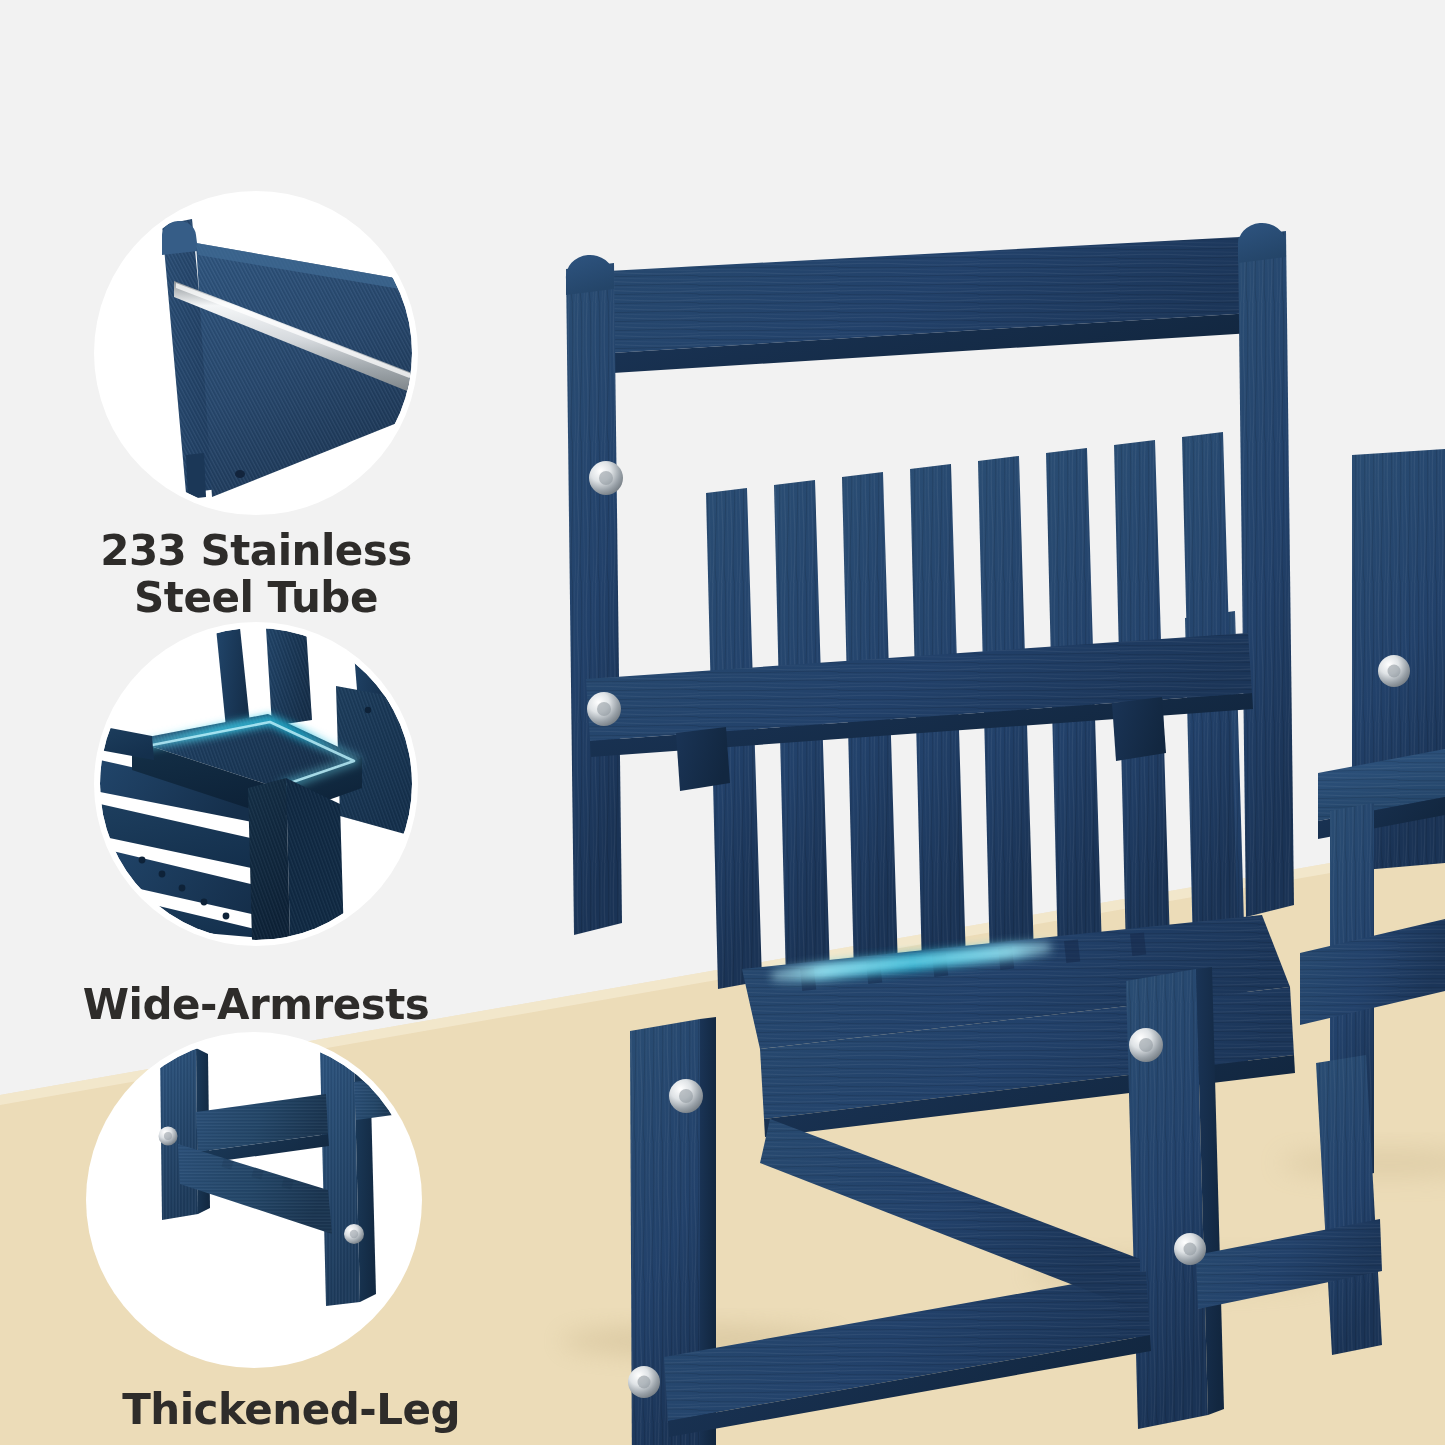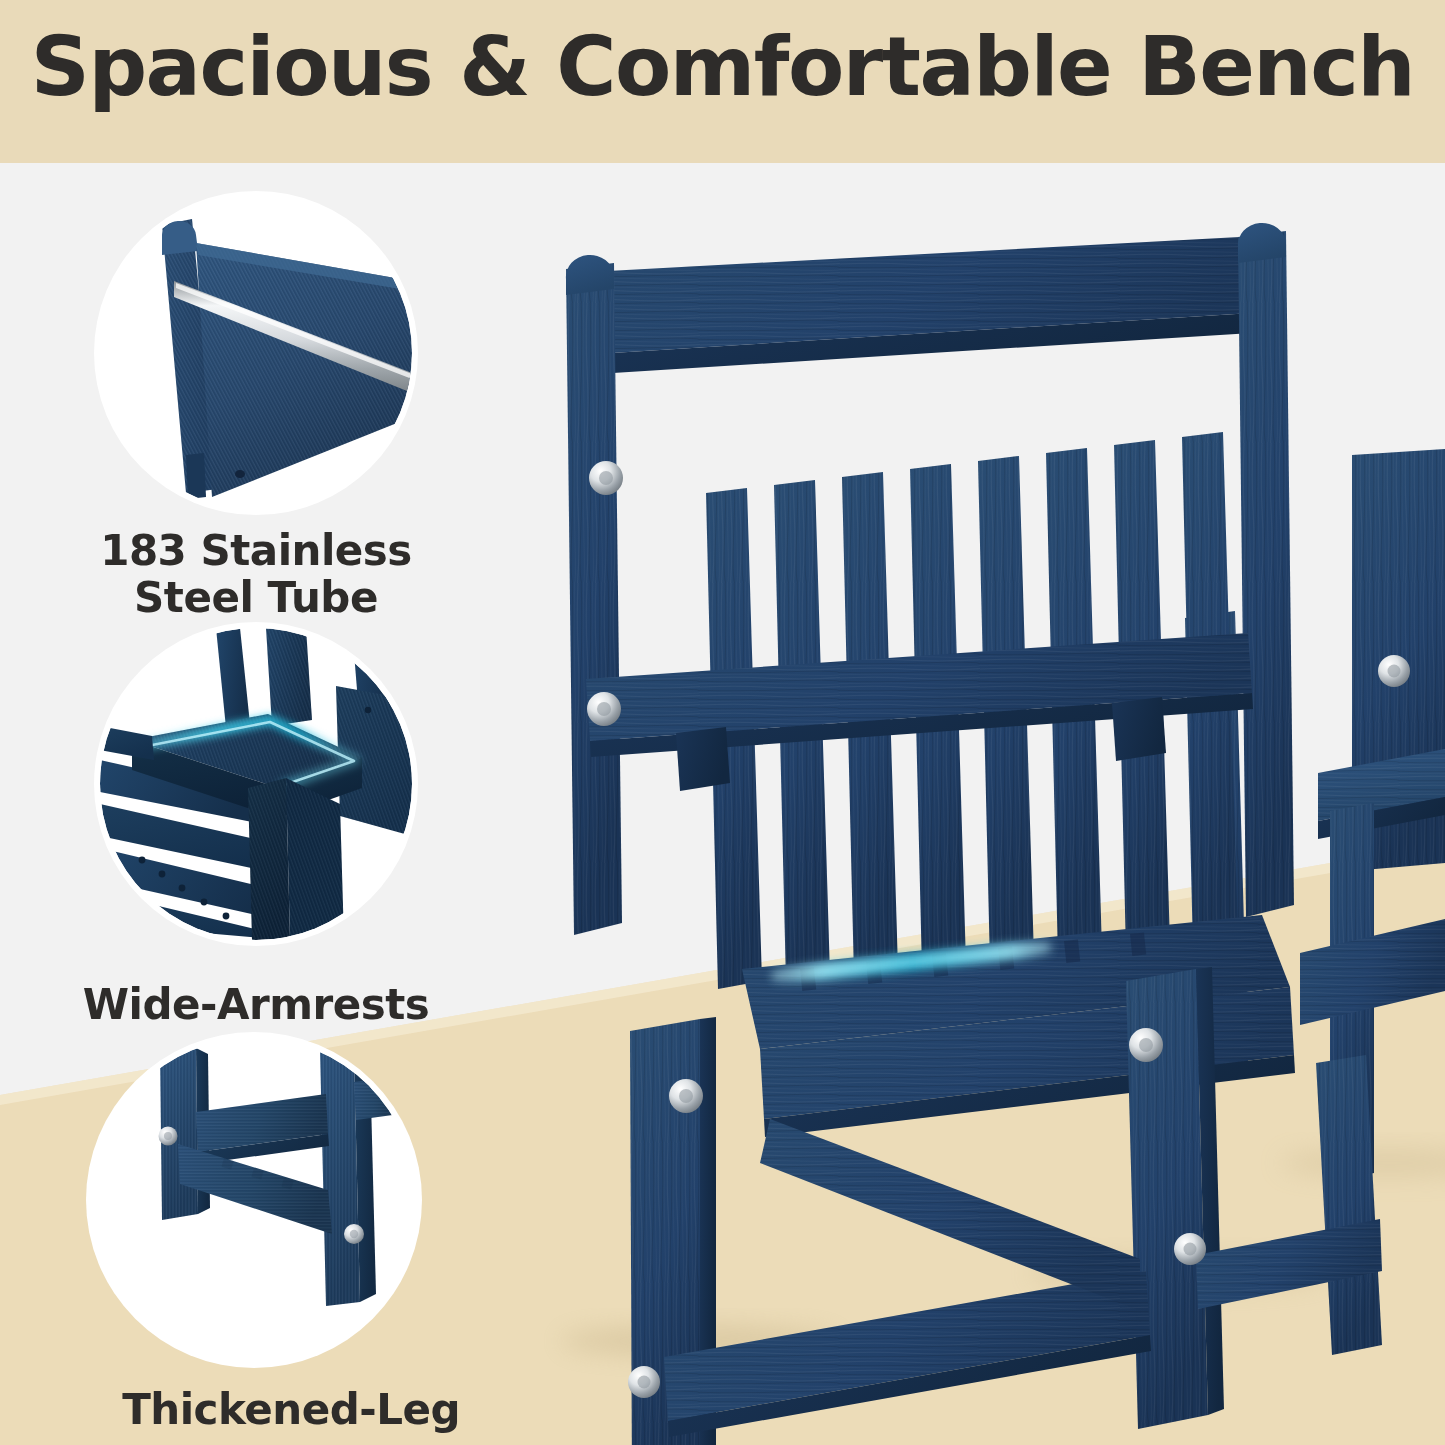--- a/index.html
+++ b/index.html
@@ -64,23 +64,20 @@
 
   #callout-leg{left:92px;top:1038px;}
   #callout-leg .bubble{width:324px;height:324px;}
   #callout-leg .caption{left:-44px;top:348px;width:412px;text-align:right;}
 </style>
 </head>
 <body>
 
 <div id="stage">
 
-  <div id="header-band">
-    <div id="page-title">Spacious &amp; Comfortable Bench</div>
-  </div>
 
   <div id="scene">
     <svg width="1445" height="1282" viewBox="0 0 1445 1282">
       <defs>
 
         <pattern id="grainH" width="140" height="9" patternUnits="userSpaceOnUse">
           <rect width="140" height="9" fill="none"></rect>
           <path d="M0 2 Q35 0.4 70 2.2 T140 1.6" stroke="#ffffff" stroke-opacity="0.055" stroke-width="1.1" fill="none"></path>
           <path d="M0 5.2 Q45 6.6 88 4.8 T140 5.6" stroke="#000000" stroke-opacity="0.10" stroke-width="1.1" fill="none"></path>
           <path d="M0 7.6 Q50 6.4 96 7.9 T140 7.1" stroke="#ffffff" stroke-opacity="0.035" stroke-width="0.9" fill="none"></path>
@@ -315,21 +312,21 @@
 
           <path d="M74 84 L312 176 L312 196 L74 100 Z" fill="url(#c1tube)"></path>
           <path d="M76 86 L312 177 L312 182 L76 91 Z" fill="#ffffff" opacity="0.75"></path>
 
           <ellipse cx="140" cy="277" rx="5" ry="4" fill="#12243c"></ellipse>
 
           <path d="M86 258 L104 256 L106 300 L88 302 Z" fill="#1b3757"></path>
         </g>
       </svg>
     </div>
-    <div class="caption">183 Stainless
+    <div class="caption">233 Stainless
 Steel Tube</div>
   </div>
 
   <div class="callout" id="callout-arm">
     <div class="bubble">
       <svg width="312" height="312" viewBox="0 0 312 312">
         <defs>
           <linearGradient id="c2a" x1="0" y1="0" x2="0.6" y2="1">
             <stop offset="0%" stop-color="#1d3e5e"></stop>
             <stop offset="100%" stop-color="#14304d"></stop>

